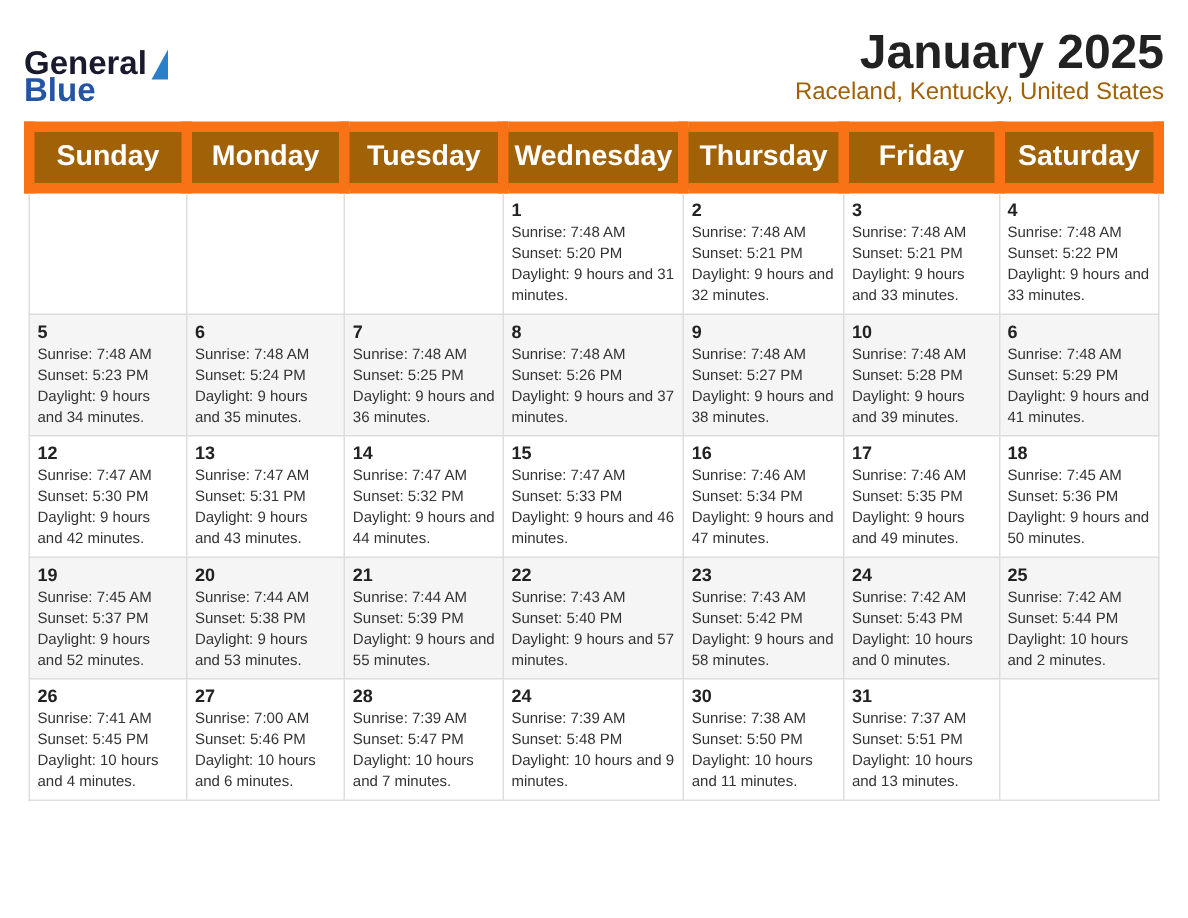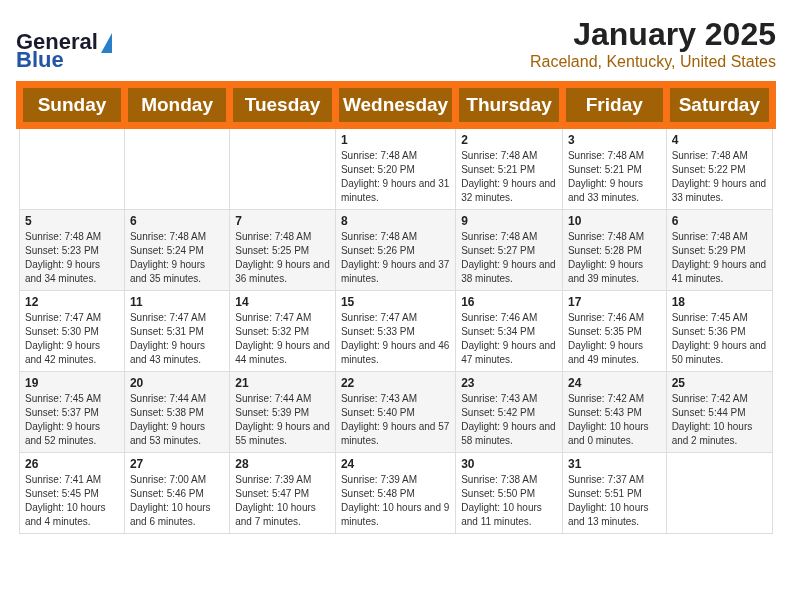--- a/index.html
+++ b/index.html
@@ -185,21 +185,21 @@
         </td>
       </tr>
       <tr>
         <td>
           <div class="day-num">12</div>
           <div class="day-info" style="white-space: pre-line;">Sunrise: 7:47 AM
 Sunset: 5:30 PM
 Daylight: 9 hours and 42 minutes.</div>
         </td>
         <td>
-          <div class="day-num">11</div>
+          <div class="day-num">13</div>
           <div class="day-info" style="white-space: pre-line;">Sunrise: 7:47 AM
 Sunset: 5:31 PM
 Daylight: 9 hours and 43 minutes.</div>
         </td>
         <td>
           <div class="day-num">14</div>
           <div class="day-info" style="white-space: pre-line;">Sunrise: 7:47 AM
 Sunset: 5:32 PM
 Daylight: 9 hours and 44 minutes.</div>
         </td>

